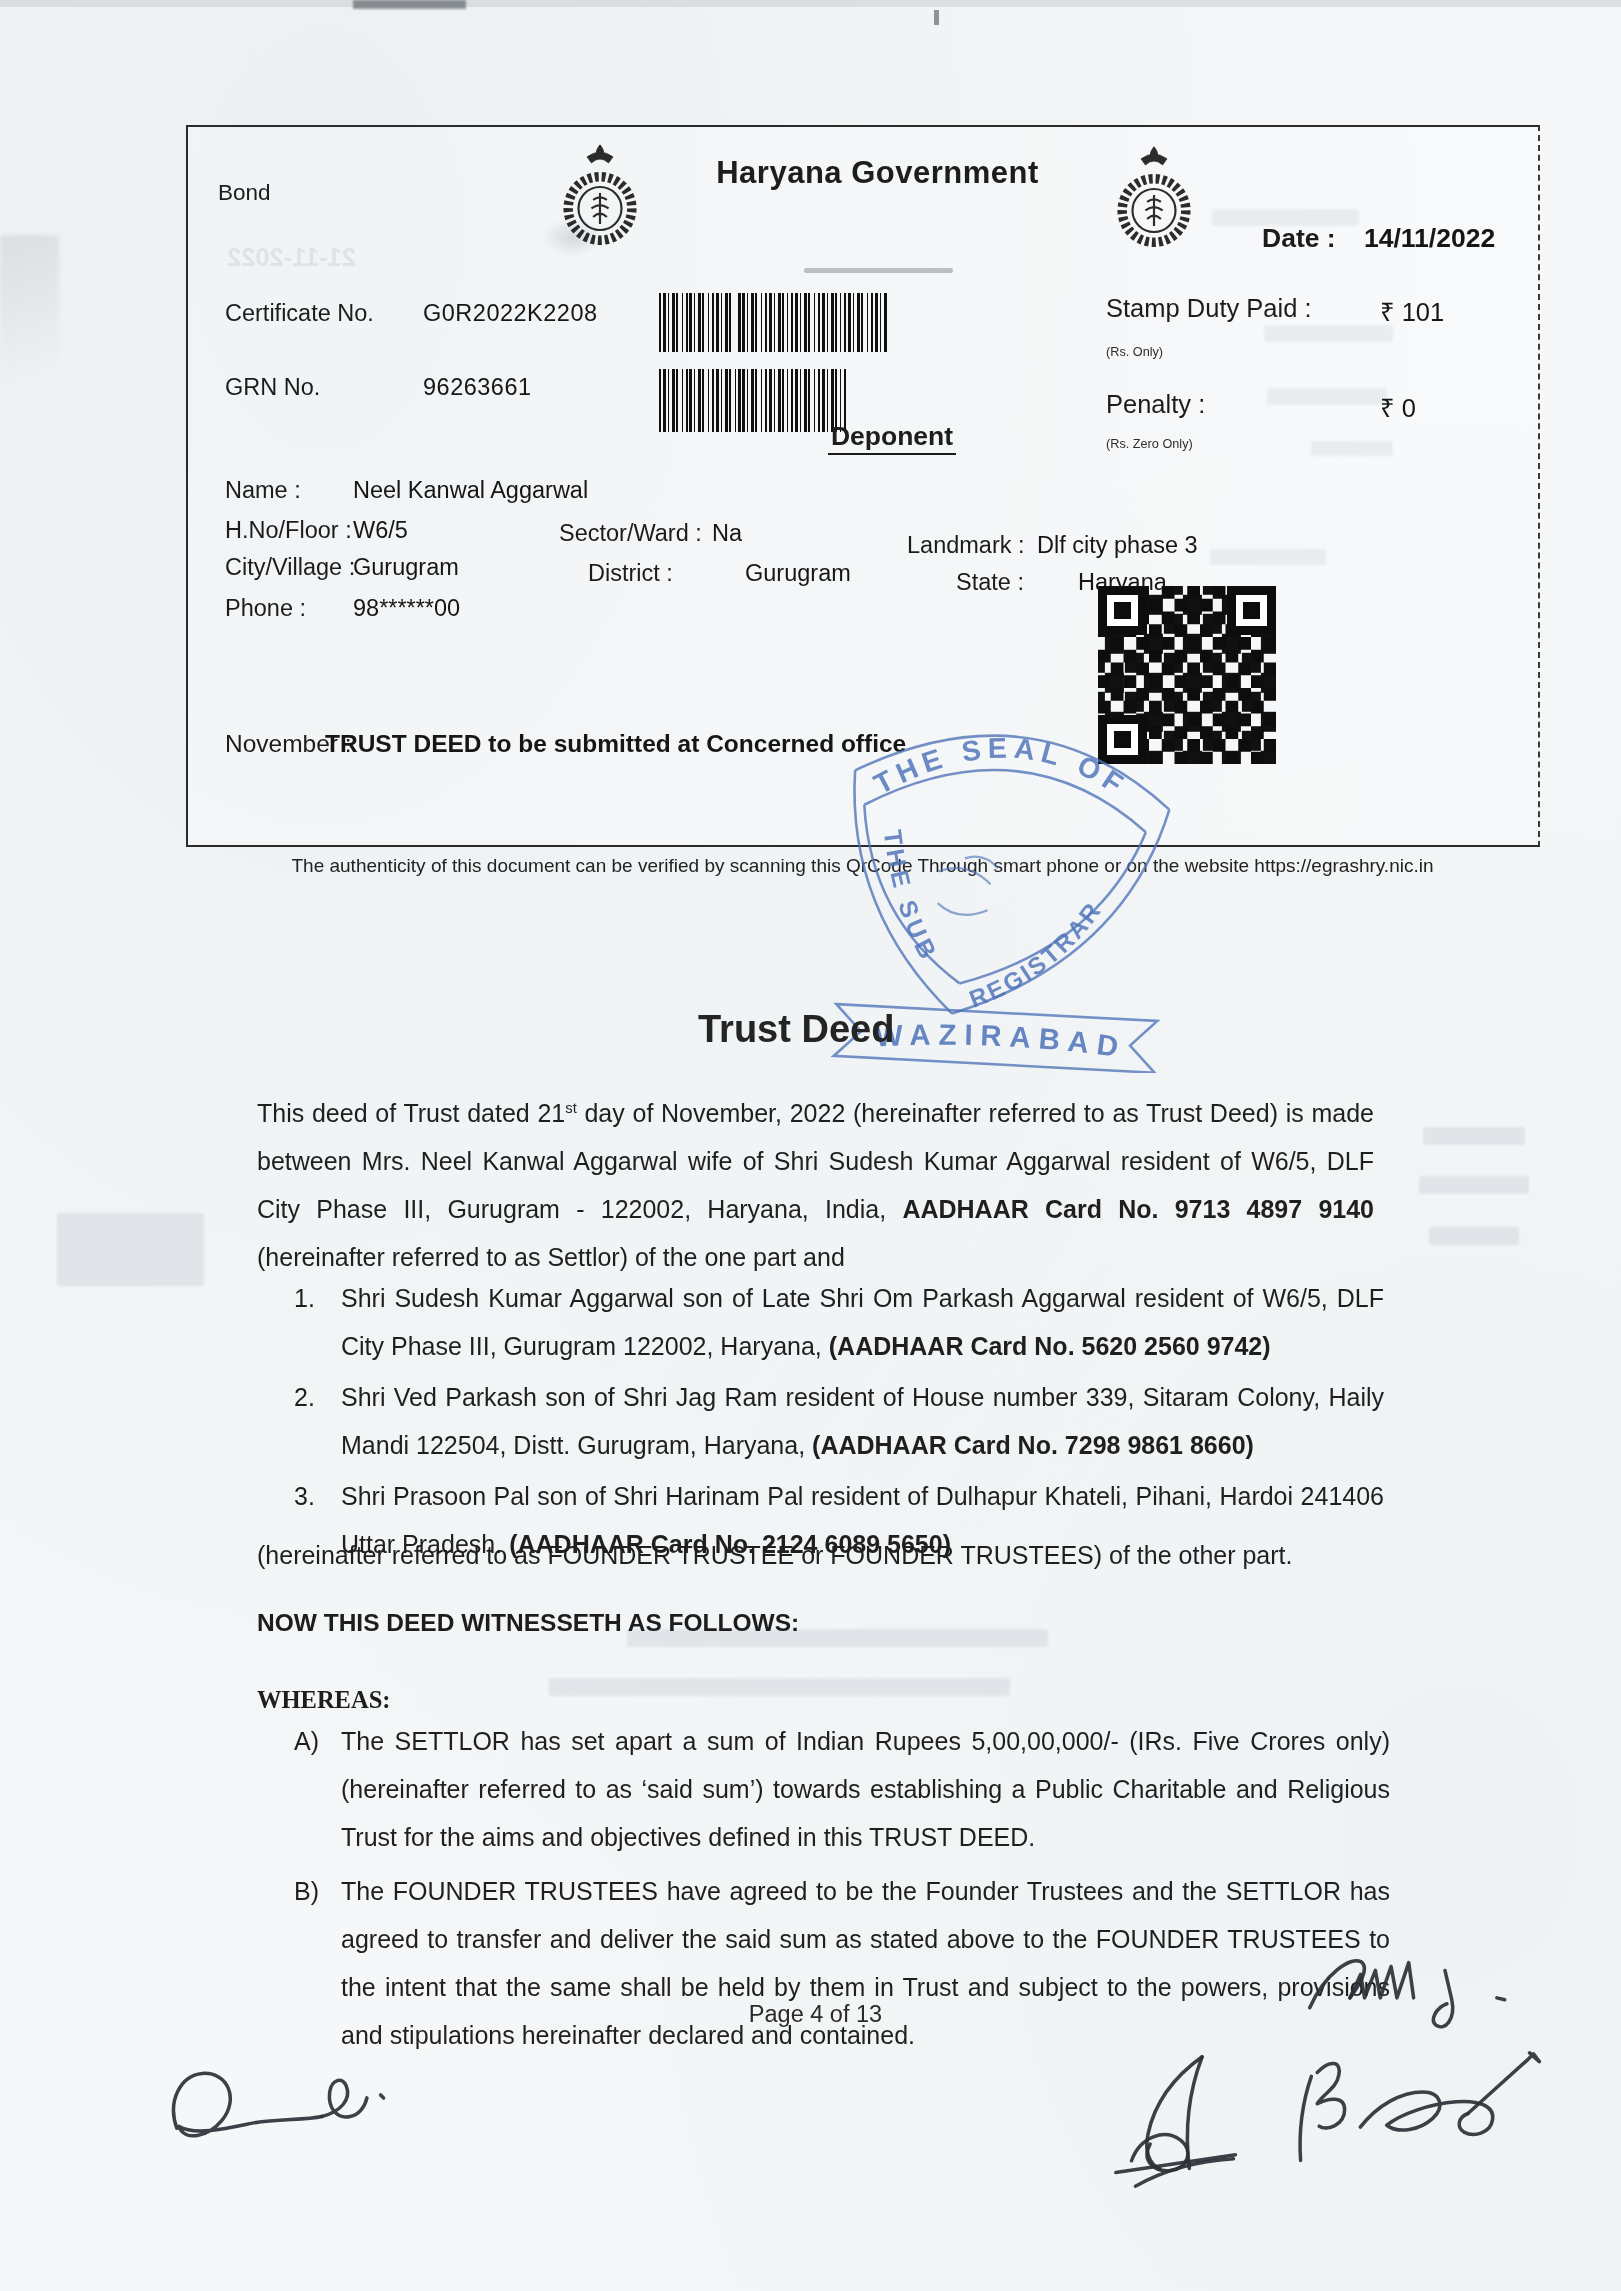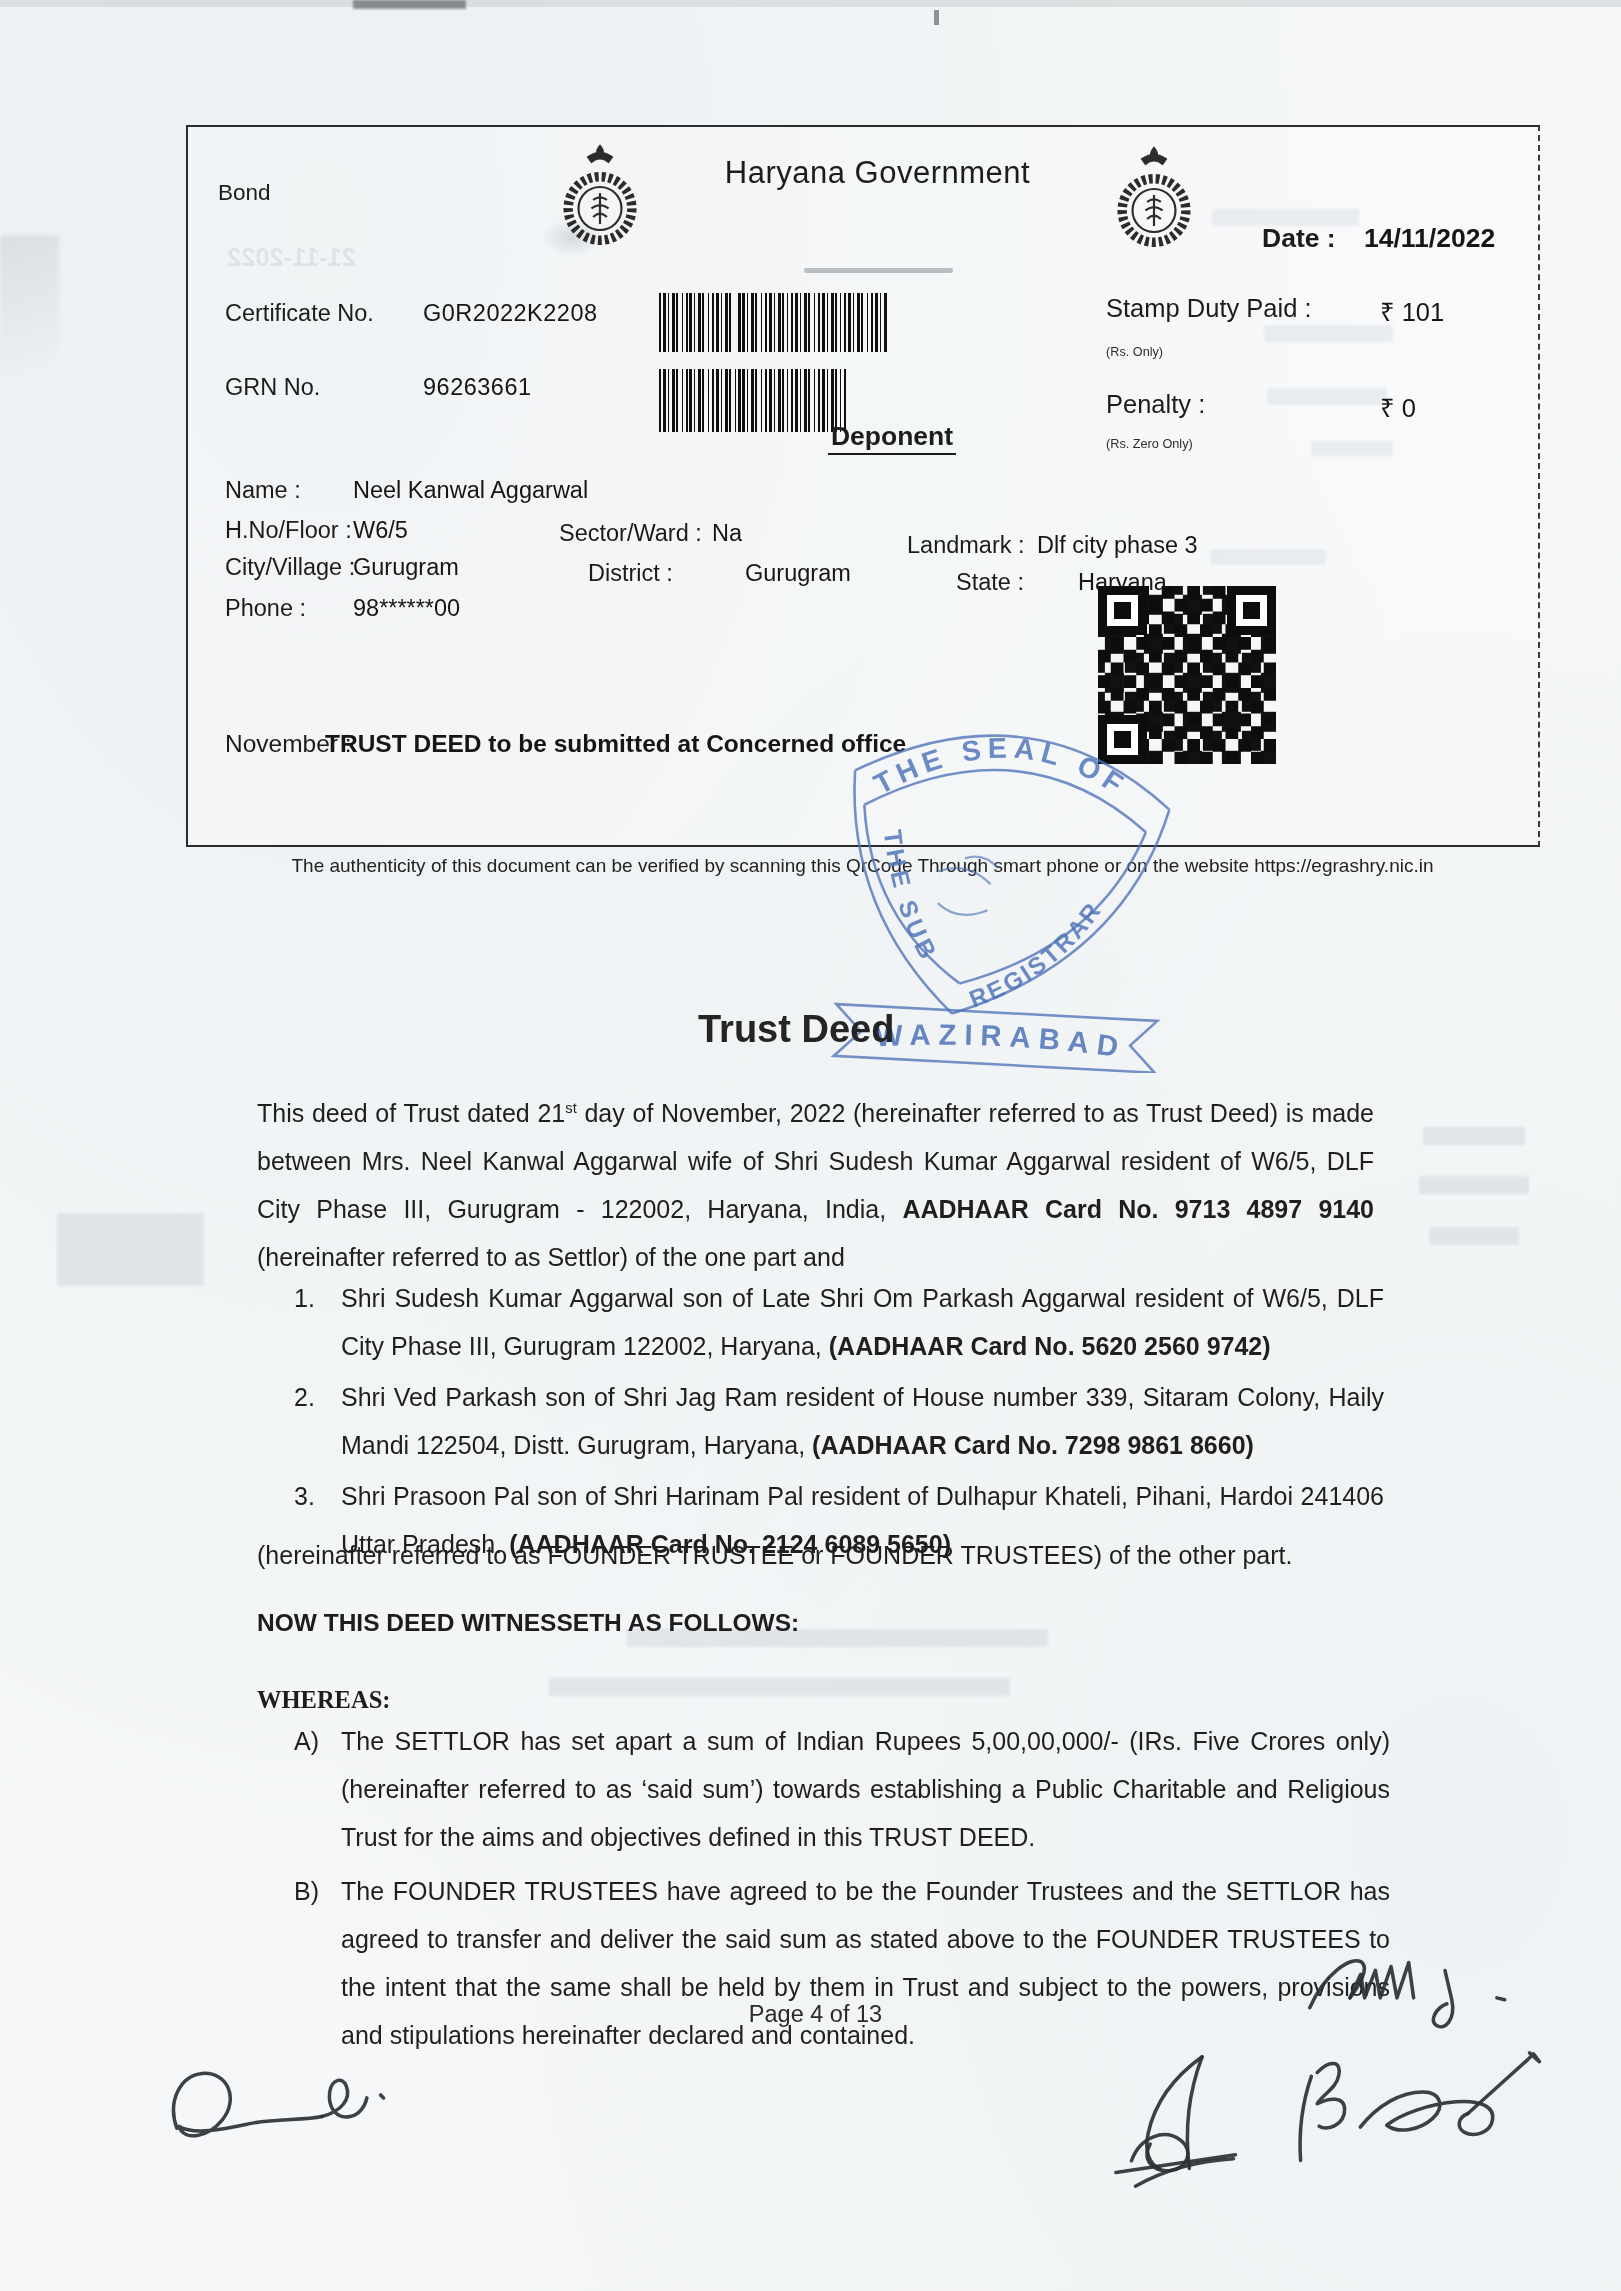--- a/index.html
+++ b/index.html
@@ -8,21 +8,21 @@
     background:#f5f7f8;
     background-image:radial-gradient(ellipse at 20% 10%, rgba(210,218,224,.25), transparent 60%),
                      radial-gradient(ellipse at 90% 80%, rgba(214,220,226,.2), transparent 55%);
     font-family:"Liberation Sans", sans-serif; color:#1d1d1d;
   }
   .abs{position:absolute;}
   .lbl{font-size:23.5px; color:#1c1c1c; white-space:nowrap;}
   .val{font-size:23.5px; font-weight:500; color:#161616; white-space:nowrap;}
   .cert-box{border:2.9px solid #2b2b2b; border-right:2.9px dashed #3a3a3a; background:rgba(255,255,255,.25);}
   .title1{font-size:34px; font-weight:bold; letter-spacing:0.5px;}
-  .title2{font-size:31px; font-weight:normal; letter-spacing:0.5px;}
+  .title2{font-size:31px; font-weight:bold; letter-spacing:0.5px;}
   .micro{background:#8d939a; opacity:.55; filter:blur(0.6px); border-radius:2px;}
   .barcode{
     background:repeating-linear-gradient(90deg,#101010 0 2px,transparent 2px 3.9px,#101010 3.9px 6.9px,
       transparent 6.9px 8.8px,#101010 8.8px 9.8px,transparent 9.8px 12.7px,#101010 12.7px 15.7px,transparent 15.7px 16.7px,
       #101010 16.7px 18.6px,transparent 18.6px 22.5px,#101010 22.5px 23.5px,transparent 23.5px 26.5px);
   }
   .note{font-size:12.7px; color:#2e2e2e; white-space:nowrap;}
   .qr{background:
       repeating-conic-gradient(#0d0d0d 0 25%, transparent 0 50%),
       repeating-conic-gradient(transparent 0 25%, #111 0 50%);

